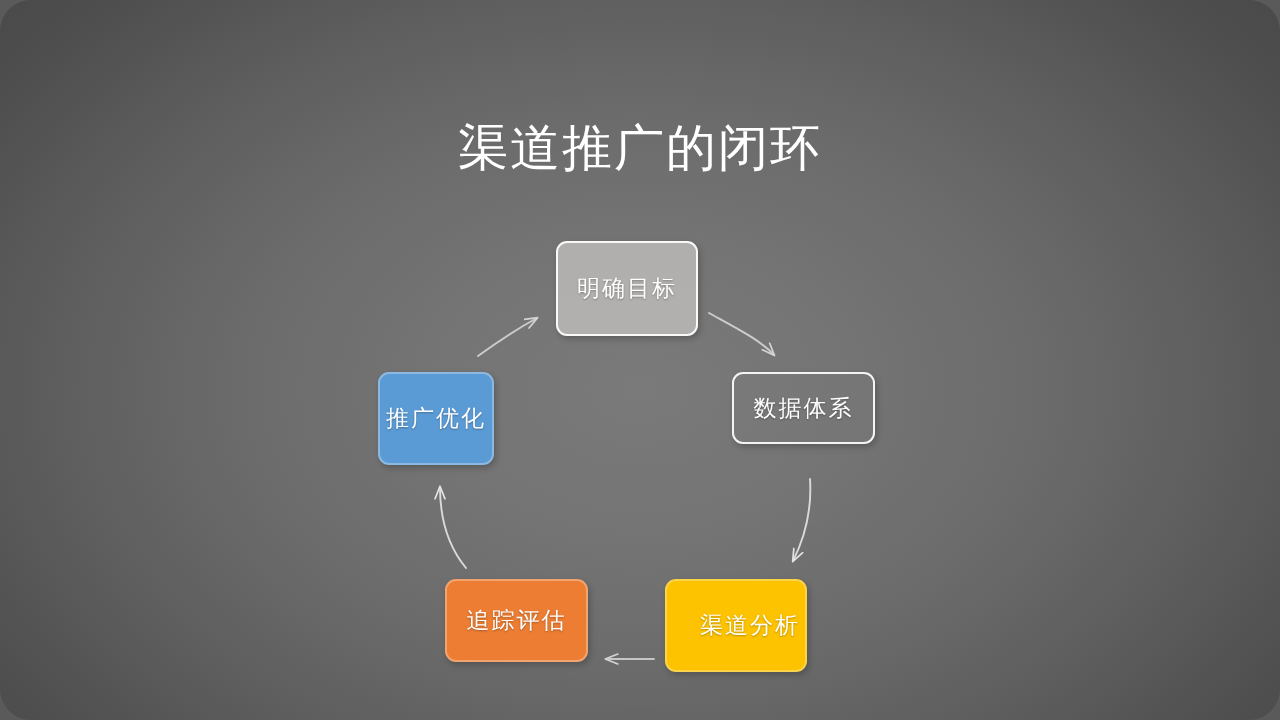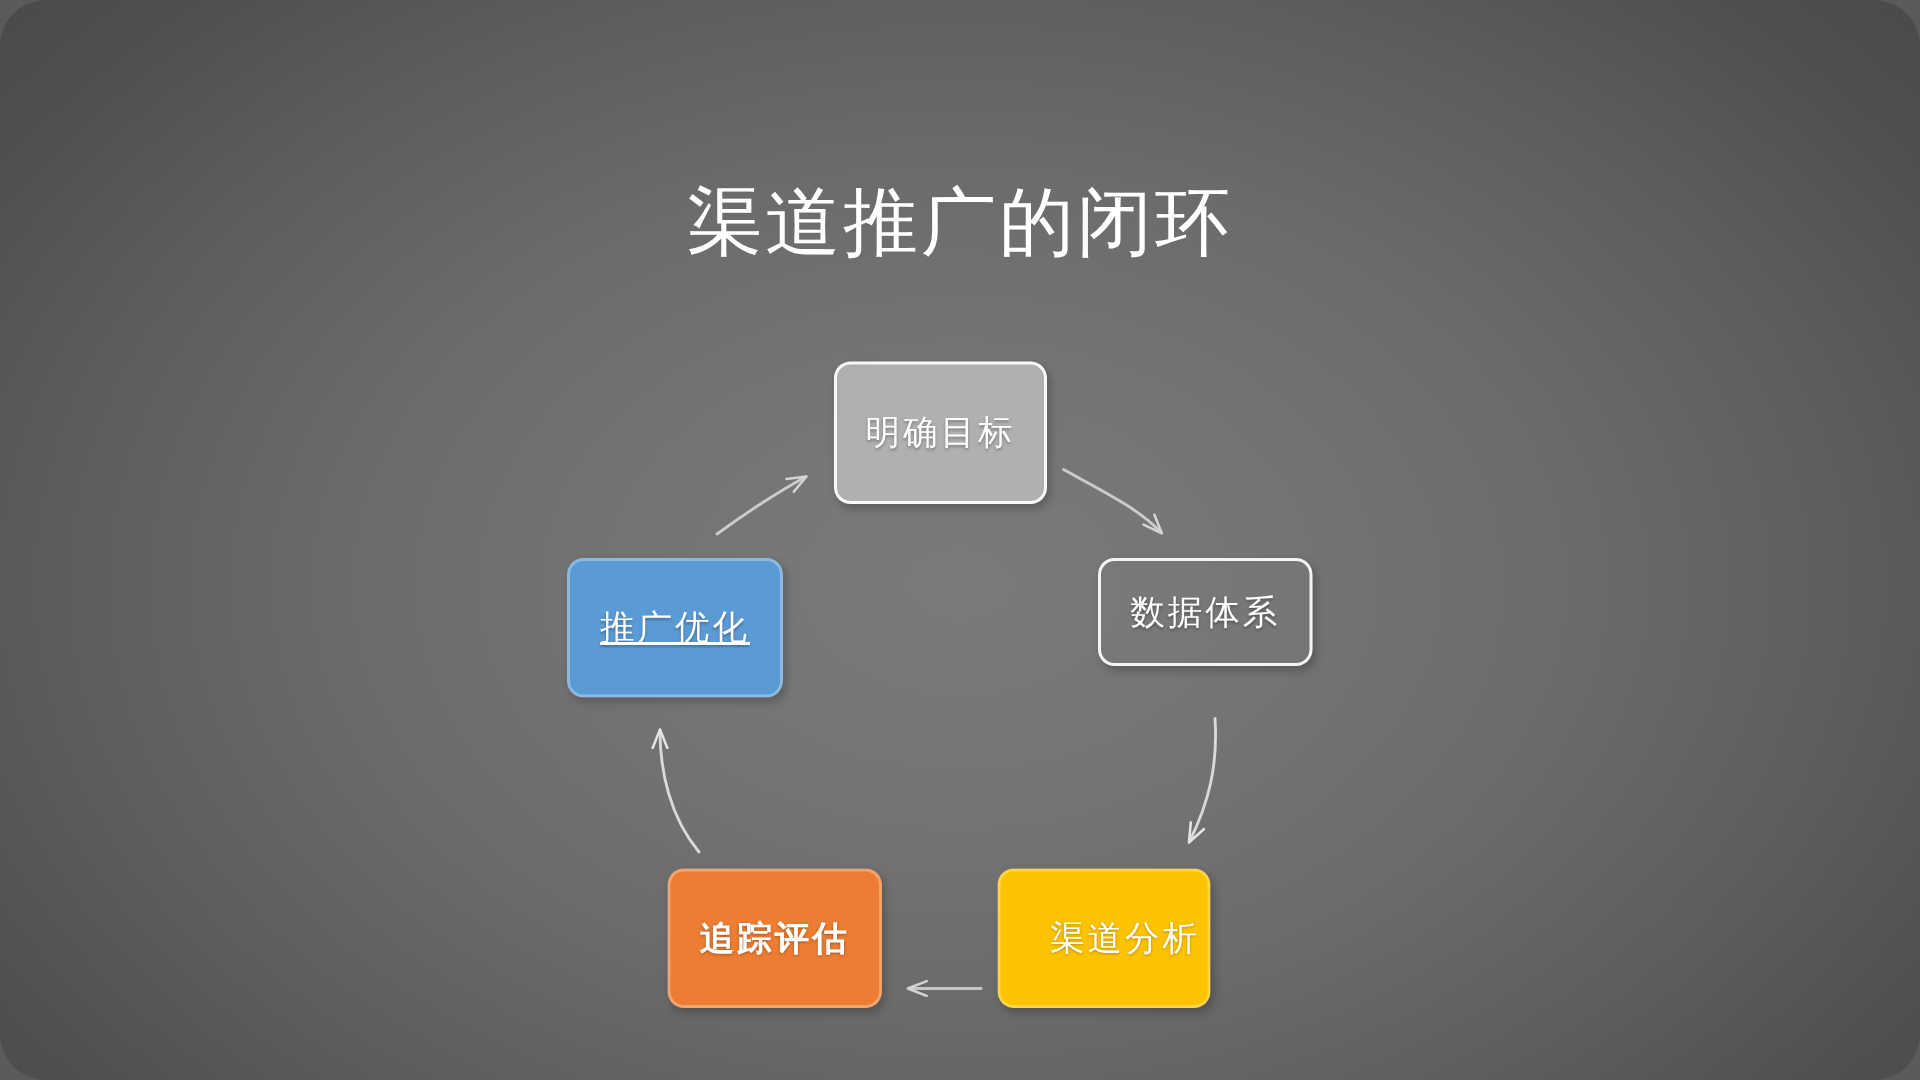--- a/index.html
+++ b/index.html
@@ -94,31 +94,29 @@
   }
   
   #node-channel {
     left: 665px;  top: 579px;  width: 142px; height: 93px;
     background-color: #fdc300;
     border: 2px solid rgba(255,255,255,0.28);
     padding-left: 28px;
   }
   
   #node-track {
-    left: 445px;  top: 579px;  width: 143px; height: 93px;
+    left: 445px;  top: 579px;  width: 143px; height: 83px;
     background-color: #ec7d32;
     border: 2px solid rgba(255,255,255,0.30);
-    font-weight: bold;
   }
   
   #node-promo {
-    left: 378px;  top: 372px;  width: 144px; height: 93px;
+    left: 378px;  top: 372px;  width: 116px; height: 93px;
     background-color: #5b9bd5;
     border: 2px solid rgba(255,255,255,0.30);
-    text-decoration: underline;
   }
 
   .node-label { display: block; }
 </style>
 </head>
 <body>
 
 <div id="slide">
 
   <h1 id="slide-title">渠道推广的闭环</h1>

